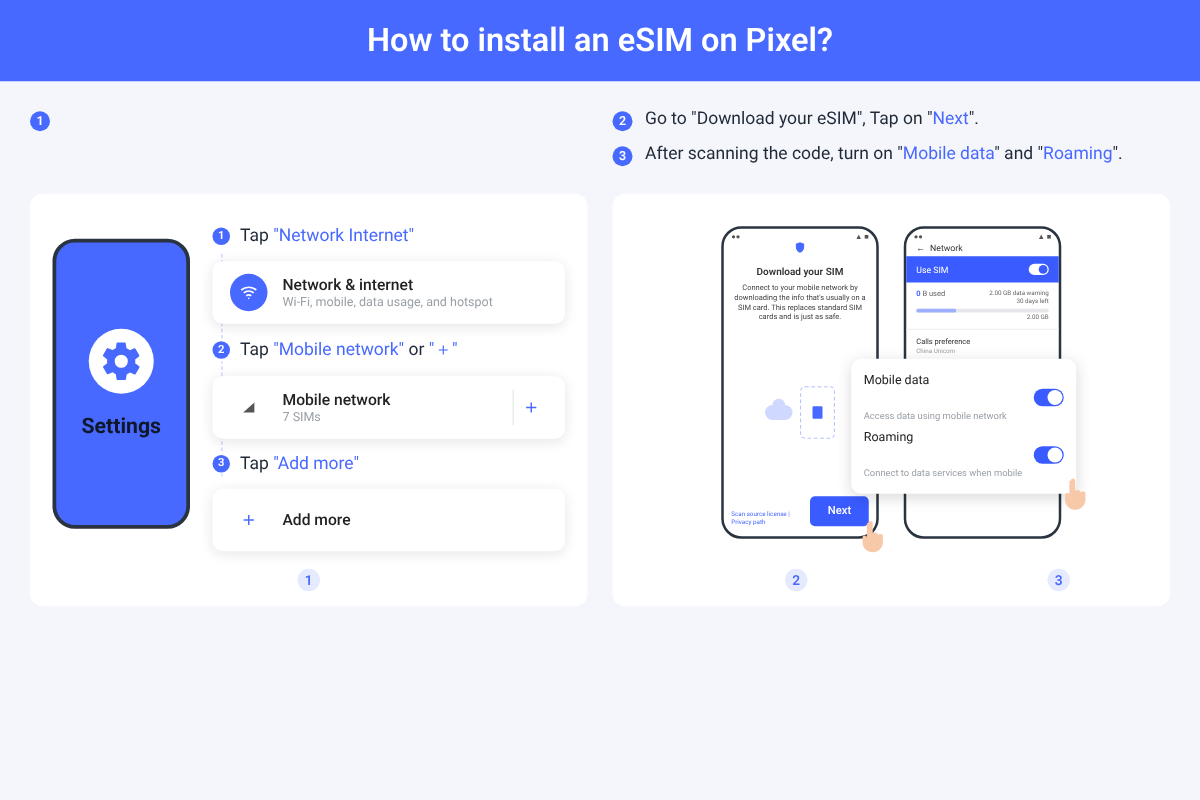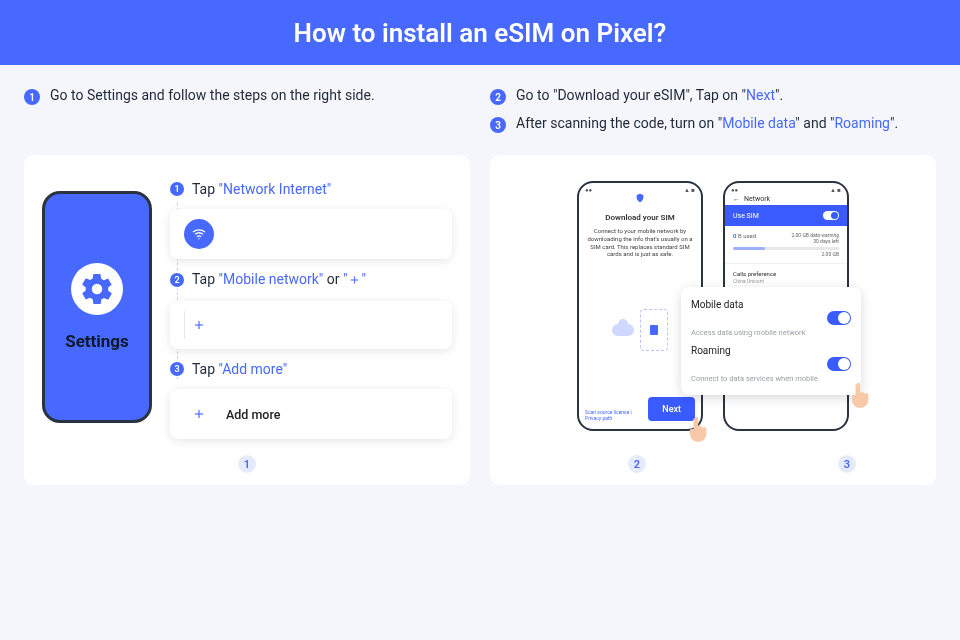--- a/index.html
+++ b/index.html
@@ -79,21 +79,20 @@
 <body>
 
 <div class="header">
   <h1>How to install an eSIM on Pixel?</h1>
 </div>
 
 <div class="top-instructions">
   <div class="top-left">
     <div class="bullet-row">
       <div class="bullet-num">1</div>
-      <div>Go to Settings and follow the steps on the right side.</div>
     </div>
   </div>
   <div class="top-right">
     <div class="bullet-row">
       <div class="bullet-num">2</div>
       <div><span>Go to "Download your eSIM", Tap on "</span><span class="link">Next</span><span>".</span></div>
     </div>
     <div class="bullet-row">
       <div class="bullet-num">3</div>
       <div><span>After scanning the code, turn on "</span><span class="link">Mobile data</span><span>" and "</span><span class="link">Roaming</span><span>".</span></div>
@@ -122,27 +121,42 @@
         </div>
         <div class="card">
           <div class="card-icon wifi-icon">
             <svg class="wifi-svg" viewBox="0 0 24 24" fill="none" stroke="#fff" stroke-width="2">
                 <path d="M3 9a14 14 0 0 1 18 0"></path>
                 <path d="M6 12.5a9.5 9.5 0 0 1 12 0"></path>
                 <path d="M9 16a5 5 0 0 1 6 0"></path>
                 <circle cx="12" cy="19" r="1" fill="#fff" stroke="none"></circle>
               </svg>
           </div>
+          <div class="card-text">
+            <div class="t1">Network &amp; internet</div>
+            <div class="t2">Wi-Fi, mobile, data usage, and hotspot</div>
+          </div>
         </div>
 
         <div class="step-label">
           <div class="step-num">2</div>
           <span><span>Tap </span><span class="link">"Mobile network"</span><span> or </span><span class="link">"＋"</span></span>
         </div>
         <div class="card card-mobile">
+          <div class="left">
+            <div class="card-icon">
+              <svg class="sig-icon" viewBox="0 0 24 24" fill="#555">
+                  <path d="M3 20 L21 20 L21 4 Z"></path>
+                </svg>
+            </div>
+            <div class="card-text">
+              <div class="t1">Mobile network</div>
+              <div class="t2">7 SIMs</div>
+            </div>
+          </div>
           <div class="plus-box">
             <svg class="plus-icon" viewBox="0 0 24 24" fill="none" stroke-width="2">
                 <line x1="12" y1="5" x2="12" y2="19"></line>
                 <line x1="5" y1="12" x2="19" y2="12"></line>
               </svg>
           </div>
         </div>
 
         <div class="step-label">
           <div class="step-num">3</div>

